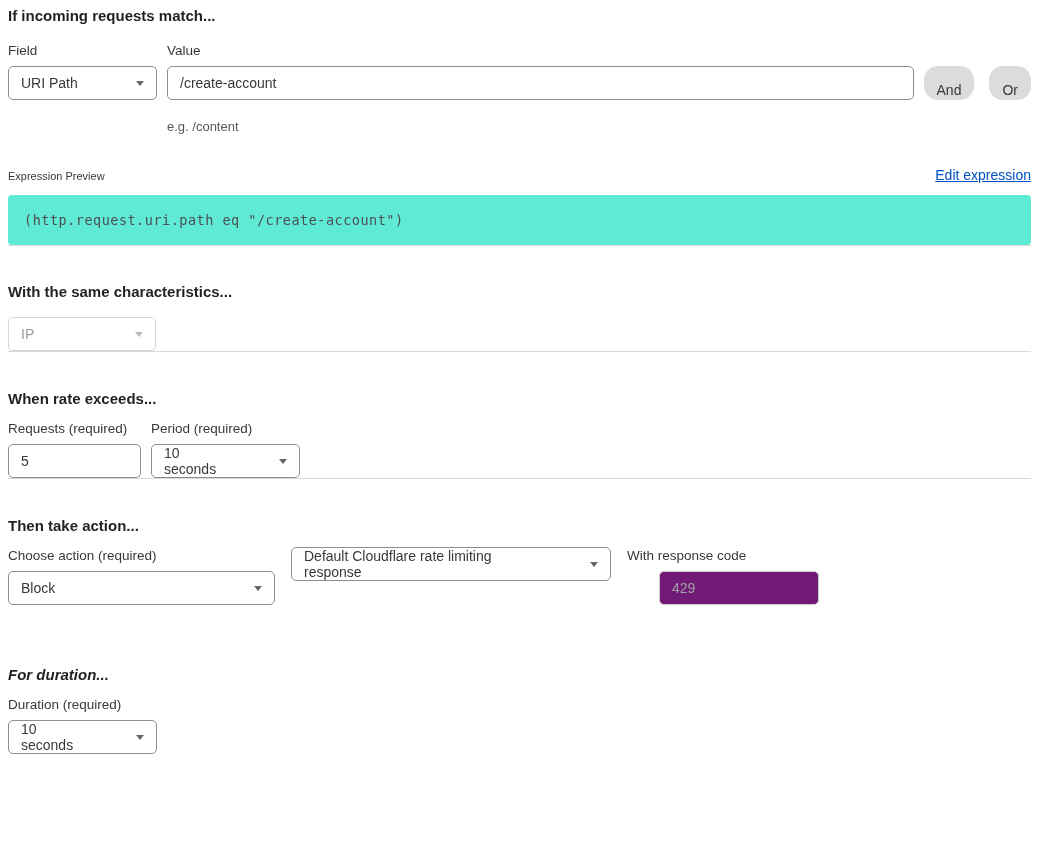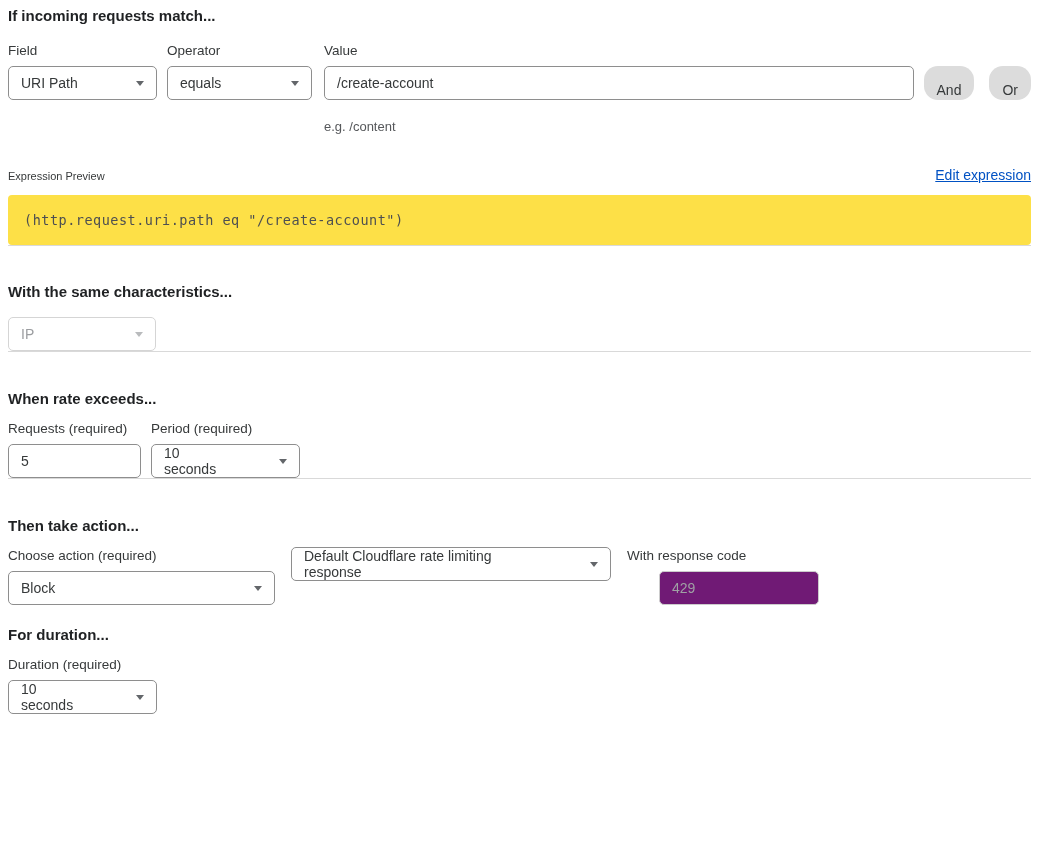--- a/index.html
+++ b/index.html
@@ -106,21 +106,21 @@
   .expr-label { font-size: 11px; line-height: 17px; color: #36393a; }
   .edit-link {
     font-size: 14px;
     color: var(--link-blue);
     text-decoration: underline;
     cursor: pointer;
   }
   .expr-box {
     margin-top: 10px;
     height: 50px;
-    background: #fde047;
+    background: #5eead4;
     border-radius: 4px;
     display: flex;
     align-items: center;
     padding: 0 16px;
   }
   .expr-code {
     font-family: "DejaVu Sans Mono", monospace;
     font-size: 13.5px;
     color: #4d4f51;
     letter-spacing: 0.5px;
@@ -137,48 +137,41 @@
   .w-ip       { width: 148px; }
   .w-requests { width: 133px; margin-right: 10px; }
   .w-period   { width: 149px; }
   .w-action   { width: 267px; margin-right: 16px; }
   .w-resptype { width: 320px; margin-right: 16px; }
   .w-respcode { width: 160px; }
   .w-duration { width: 149px; }
 
   .mt-heading2 { margin-top: 36px; }
   .mt-heading  { margin-top: 37px; }
-  .mt-heading5 { margin-top: 20px; }
+  .mt-heading5 { margin-top: 60px; font-style: italic; }
   .mt-row      { margin-top: 12px; }
   .mt-select   { margin-top: 16px; }
   .mt-labels   { margin-top: 17px; }
 </style>
 </head>
 <body>
 
 <div class="page">
 
   <h2 class="section-heading">If incoming requests match...</h2>
 
   <div class="controls-row mt-labels">
     <div class="group w-field">
       <span class="field-label">Field</span>
       <div class="select">
         <span>URI Path</span>
         <span class="caret"></span>
       </div>
     </div>
 
-    <div class="group w-operator">
-      <span class="field-label">Operator</span>
-      <div class="select">
-        <span>equals</span>
-        <span class="caret"></span>
-      </div>
-    </div>
 
     <div class="group grow">
       <span class="field-label">Value</span>
       <input class="text-input" type="text" value="/create-account" style="">
       <span class="helper-text">e.g. /content</span>
     </div>
 
     <div class="btn-group">
       <button class="gray-btn">And</button>
       <button class="gray-btn">Or</button>

